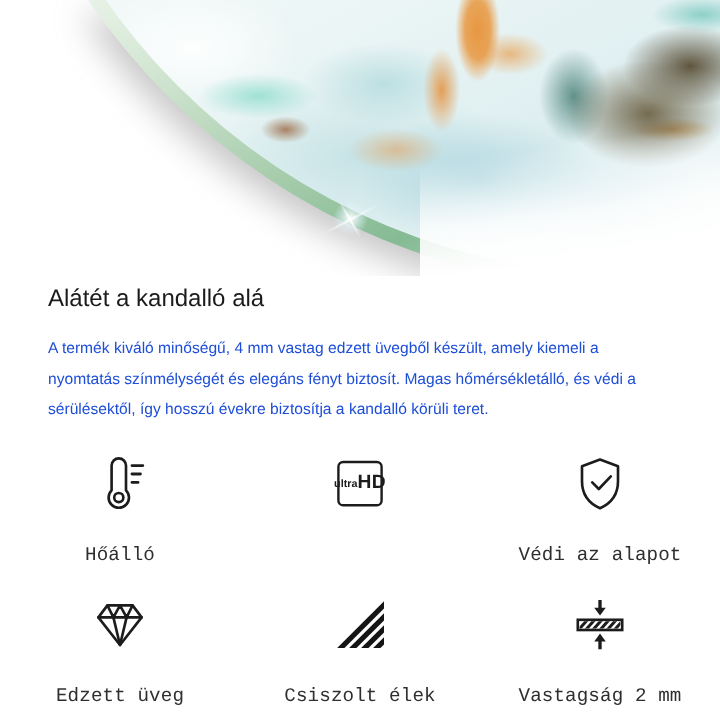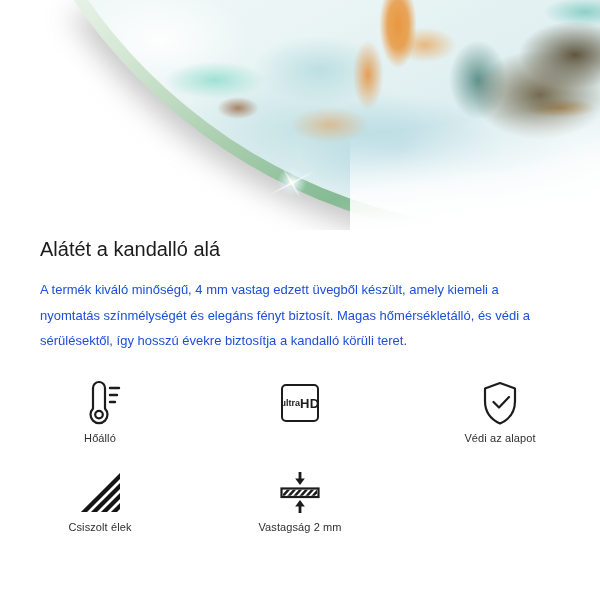--- a/index.html
+++ b/index.html
@@ -70,29 +70,29 @@
     font-size: 13px; line-height: 1.95; color: #1d4ed8;
   }
 
   
   .features {
     margin-top: 25px;
     display: grid; grid-template-columns: repeat(3, 1fr); row-gap: 23px;
   }
   .feature { display: flex; flex-direction: column; align-items: center; }
   .icon-box { height: 50px; display: flex; align-items: center; justify-content: center; }
-  .feature-label { margin-top: 4px; font-size: 11px; color: #2f2f2f; letter-spacing: 0.1px; }
+  .feature-label { margin-top: 26px; font-size: 16px; color: #2f2f2f; letter-spacing: 0.1px; font-family: Liberation Mono, monospace; }
   .icon-svg { stroke: #1c1c1c; fill: none; stroke-width: 2.2; stroke-linecap: round; stroke-linejoin: round; }
   .uhd {
     width: 38px; height: 38px; border: 2.4px solid #1c1c1c; border-radius: 5px;
     display: flex; flex-direction: row; align-items: center; justify-content: center;
     color: #1c1c1c; background: #fff;
   }
   .uhd .t1 { font-size: 9px; font-weight: 700; line-height: 1; }
-  .uhd .t2 { font-size: 13px; font-weight: 700; line-height: 1.05; letter-spacing: 0.3px; }
+  .uhd .t2 { font-size: 16px; font-weight: 700; line-height: 1.05; letter-spacing: 0.3px; }
 </style>
 </head>
 <body>
 
 <div class="page">
 
   <div class="hero">
     <div class="glass-wrap">
       <div class="glass-edge"></div>
       <div class="glass-art"></div>
@@ -135,20 +135,31 @@
     <div class="feature">
       <div class="icon-box">
         <svg class="icon-svg" width="44" height="46" viewBox="0 0 44 46">
           <path d="M22 3 L37 8.5 V21 C37 32 31 39.5 22 43.5 C13 39.5 7 32 7 21 V8.5 Z"></path>
           <path d="M15.5 22 l5.5 5.5 L31 17"></path>
         </svg>
       </div>
       <div class="feature-label">Védi az alapot</div>
     </div>
 
+    <div class="feature">
+      <div class="icon-box">
+        <svg class="icon-svg" width="44" height="42" viewBox="0 0 44 42">
+          <path d="M11.5 5.5 H32.5 L40 15.5 L22 38.5 L4 15.5 Z"></path>
+          <path d="M4 15.5 H40"></path>
+          <path d="M11.5 5.5 L16.5 15.5 L22 5.5 L27.5 15.5 L32.5 5.5"></path>
+          <path d="M16.5 15.5 L22 38.5 L27.5 15.5"></path>
+        </svg>
+      </div>
+      <div class="feature-label">Edzett üveg</div>
+    </div>
 
     <div class="feature">
       <div class="icon-box">
         <svg width="44" height="44" viewBox="0 0 44 44">
           <defs>
               <clipPath id="triClip">
                 <path d="M2 42 L42 2 L42 42 Z"></path>
               </clipPath>
             </defs>
           <g clip-path="url(#triClip)" stroke="#151515" stroke-width="4.3" fill="none">

